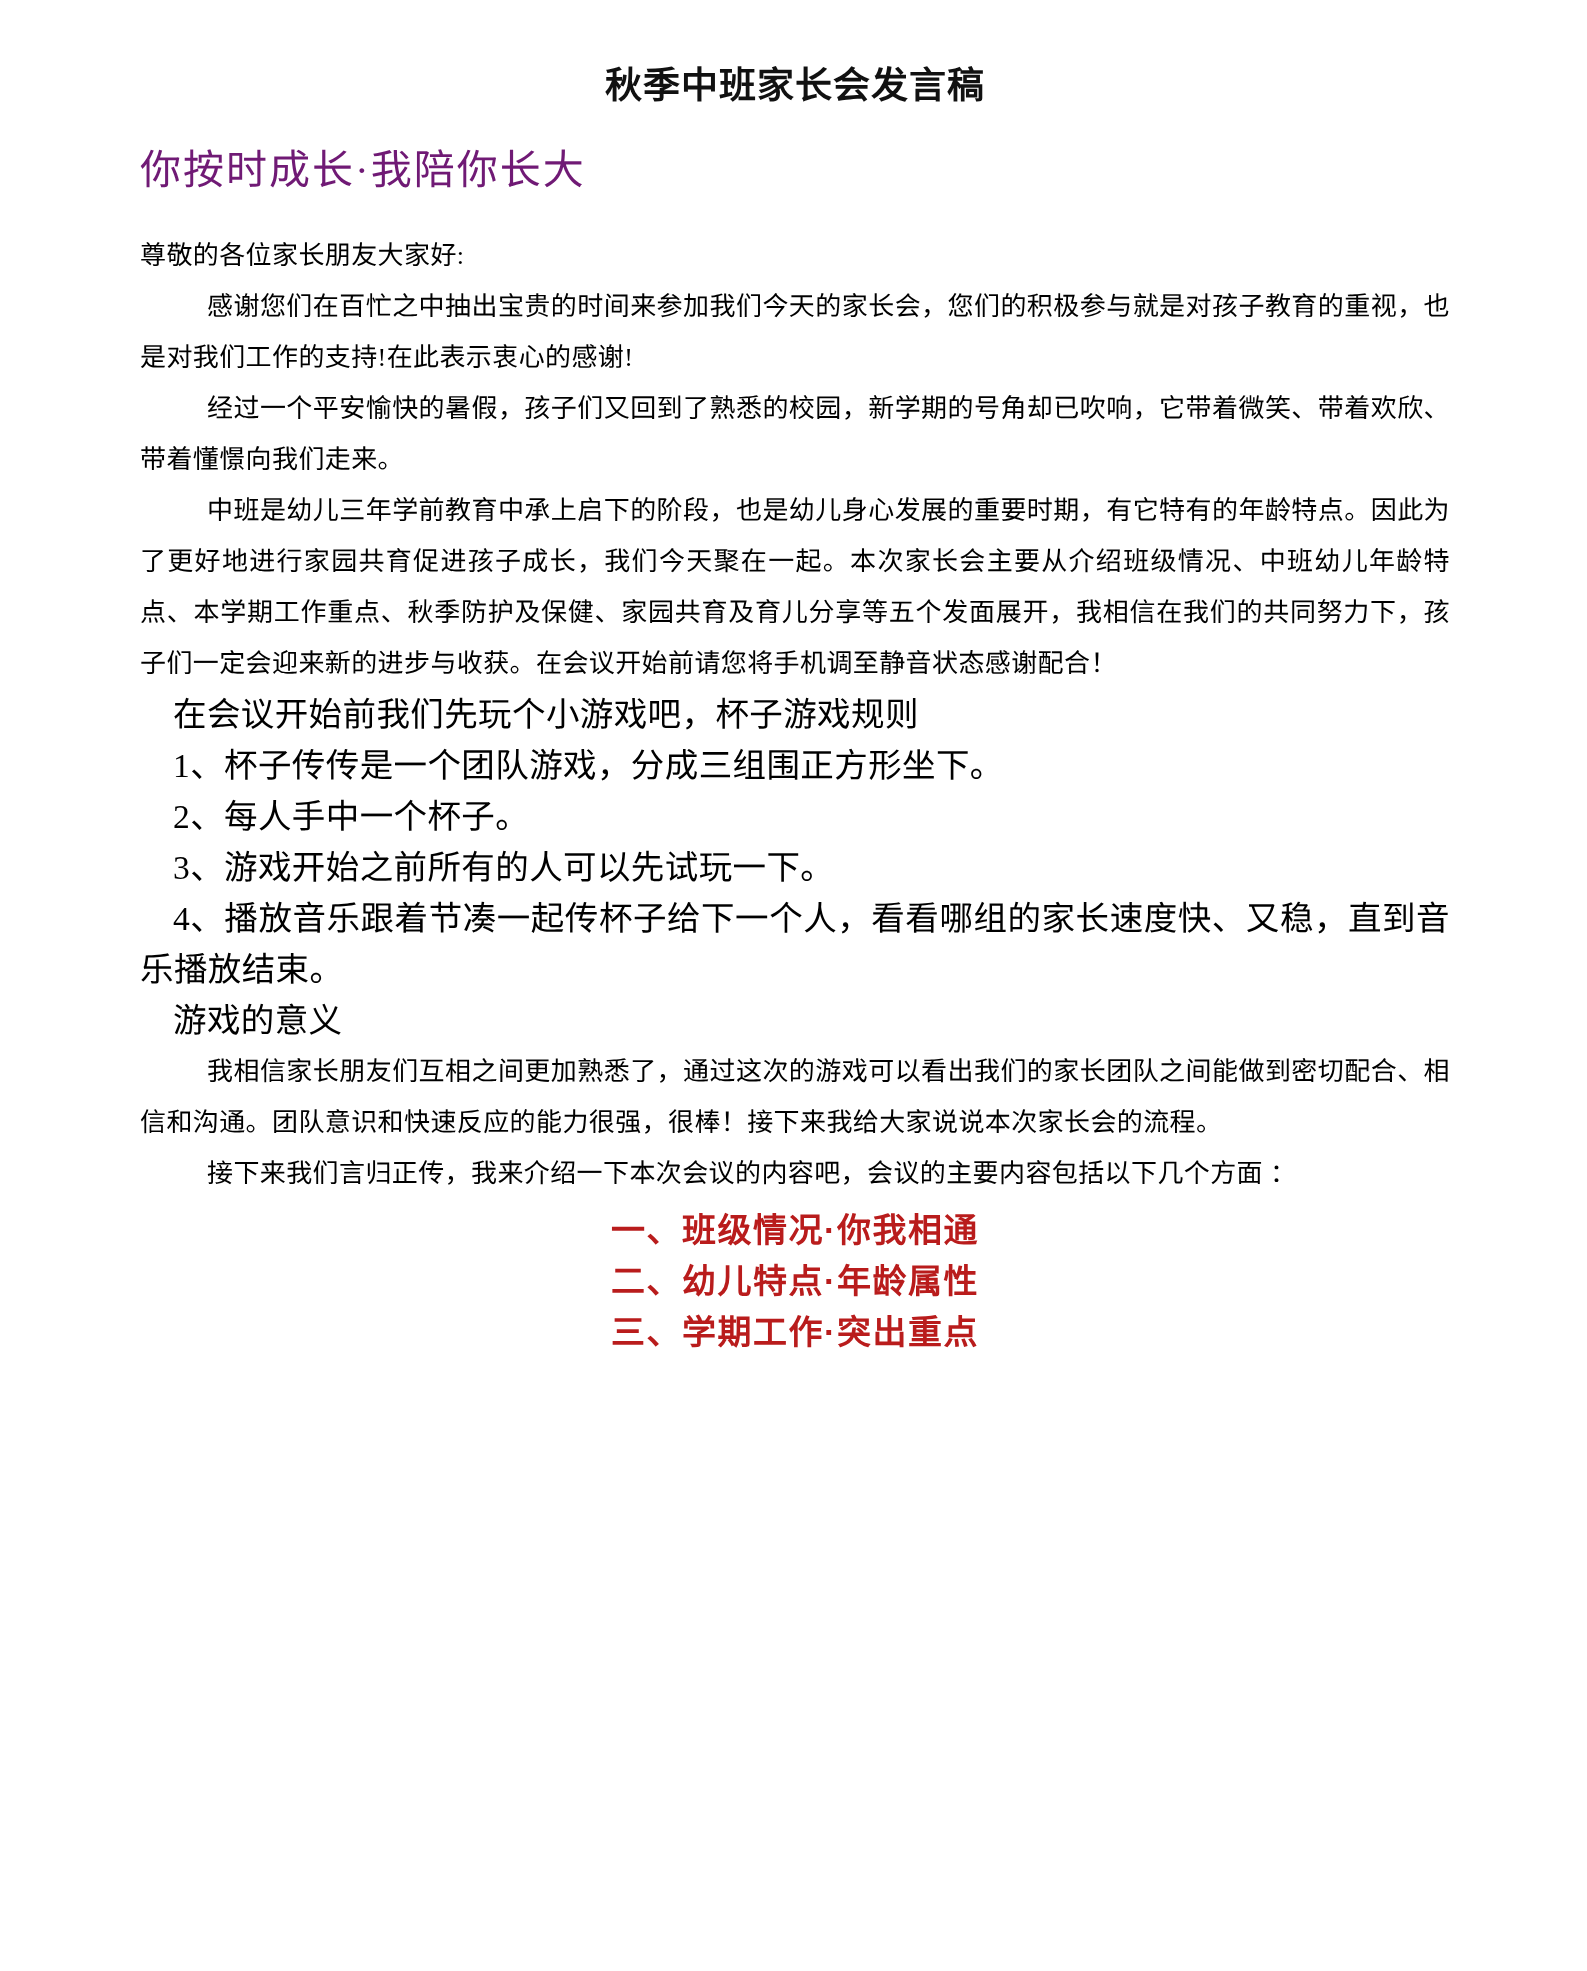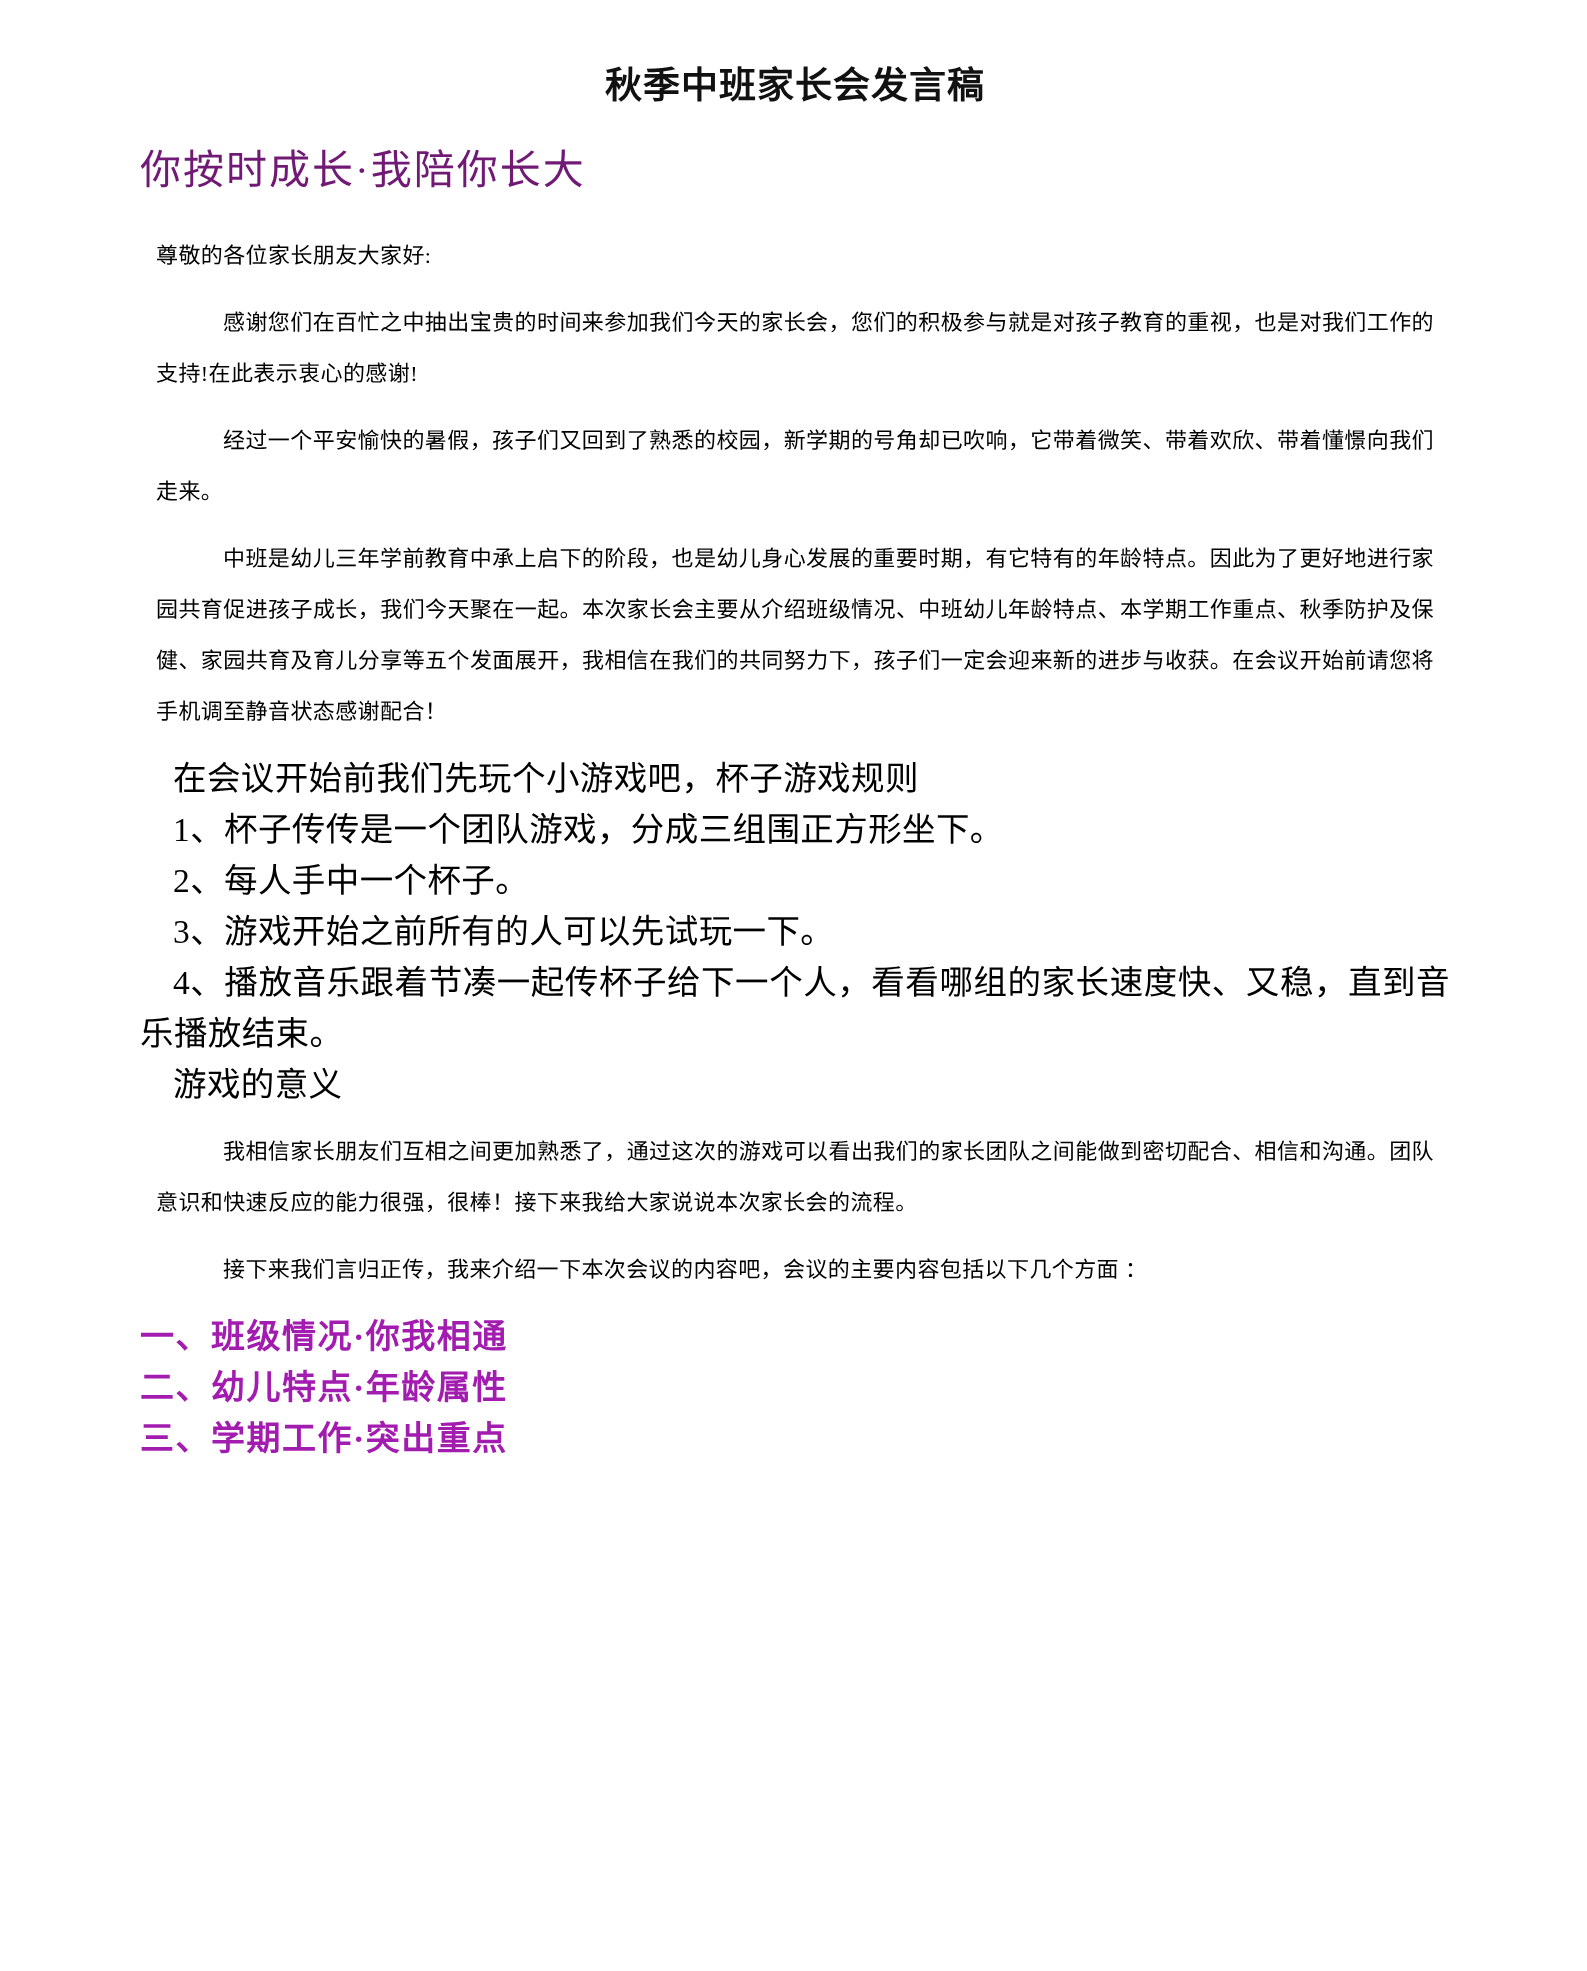--- a/index.html
+++ b/index.html
@@ -54,26 +54,26 @@
     text-align: left;
     letter-spacing: 2px;
     margin-top: 38px;
     margin-bottom: 0;
     color: #701a75;
   }
 
   
   .para {
     font-family: "Liberation Serif", "DejaVu Serif", serif;
-    font-size: 22px;
+    font-size: 26px;
     line-height: 51px;
     text-align: justify;
     text-justify: inter-ideograph;
     letter-spacing: 0.4px;
-    margin: 16px;
+    margin: 0;
     color: #000000;
   }
   .para.indent {
     text-indent: 67px;
   }
   .para.noindent {
     text-indent: 0;
   }
   .greeting {
     margin-top: 34px;
@@ -101,27 +101,28 @@
     letter-spacing: 0.4px;
     margin: 0;
     color: #000000;
   }
 
   
   .agenda {
     margin-top: 6px;
   }
   .agenda-item {
-    font-family: Liberation Serif, serif;
+    font-family: Liberation Sans, sans-serif;
     font-weight: 700;
     font-size: 34px;
     line-height: 51px;
+    text-align: center;
     letter-spacing: 1.5px;
     margin: 0;
-    color: #a21caf;
+    color: #b91c1c;
   }
 </style>
 </head>
 <body>
 
 <div class="page">
   <div class="content">
 
     <h1 class="doc-title">秋季中班家长会发言稿</h1>
 

